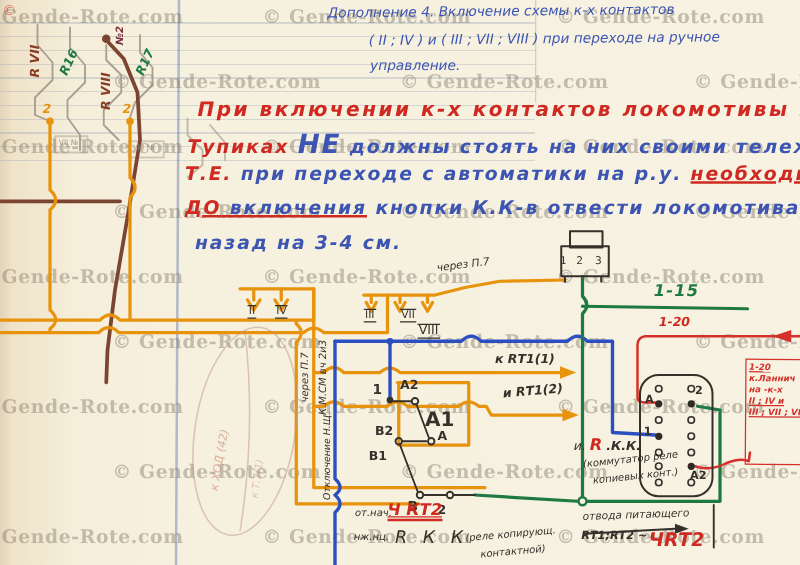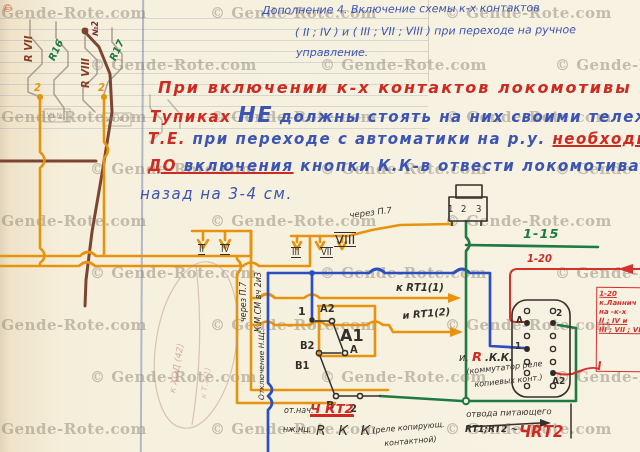--- a/index.html
+++ b/index.html
@@ -205,38 +205,38 @@
     </div>
     <div class="lbl" style="left:148px;top:132px;font-size:15px;font-weight:bold;letter-spacing:1.5px;">
       <span class="red">Т.Е.</span>
       <span class="blue">при переходе с автоматики на р.у.</span>
       <span class="red underline-red">необходимо</span>
     </div>
     <div class="lbl" style="left:148px;top:159px;font-size:15px;font-weight:bold;letter-spacing:1.5px;">
       <span class="underline-red"><span class="red">ДО</span><span class="blue"> включения</span></span>
       <span class="blue">кнопки К.К-в отвести локомотива</span>
     </div>
-    <div class="lbl blue" style="left:140px;top:187px;font-size:15px;font-weight:normal;letter-spacing:1.5px;">назад на 3-4 см.</div>
+    <div class="lbl blue" style="left:156px;top:187px;font-size:15px;font-weight:bold;letter-spacing:1.5px;">назад на 3-4 см.</div>
   </div>
 
   <span class="lbl brn v" style="left:24px;top:62px;font-size:10px;font-weight:bold;">R VII</span>
   <span class="lbl grn" style="left:47px;top:58px;font-size:10px;font-weight:bold;transform:rotate(-65deg);">R16</span>
   <span class="lbl brn v" style="left:81px;top:88px;font-size:10px;font-weight:bold;">R VIII</span>
   <span class="lbl v" style="left:92px;top:36px;font-size:8px;color:#7b2d3e;font-weight:bold;">№2</span>
   <span class="lbl grn" style="left:108px;top:58px;font-size:10px;font-weight:bold;transform:rotate(-65deg);">R17</span>
   <span class="lbl org" style="left:34px;top:83px;font-size:10px;font-weight:bold;">2</span>
   <span class="lbl org" style="left:98px;top:83px;font-size:10px;font-weight:bold;">2</span>
   <span class="lbl pen" style="left:47px;top:112px;font-size:6px;">VII №</span>
   <span class="lbl pen" style="left:106px;top:116px;font-size:6px;">VIII №</span>
 
   <span class="lbl blk roman" style="left:198px;top:244px;font-size:8.5px;">II</span>
   <span class="lbl blk roman" style="left:220px;top:244px;font-size:8.5px;">IV</span>
   <span class="lbl blk roman" style="left:291px;top:247px;font-size:8.5px;">III</span>
   <span class="lbl blk roman" style="left:320px;top:247px;font-size:8.5px;">VII</span>
-  <span class="lbl blk roman" style="left:334px;top:232px;font-size:13px;text-align:center;">VIII</span>
+  <span class="lbl blk roman" style="left:334px;top:259px;font-size:10px;text-align:center;">VIII</span>
 
   <span class="lbl blk" style="left:349px;top:211px;font-size:8.5px;transform:rotate(-7deg);">через П.7</span>
   <span class="lbl blk v" style="left:240px;top:322px;font-size:8px;">через П.7</span>
   <span class="lbl blk v" style="left:255px;top:332px;font-size:8px;">К.М.СМ вч 2и3</span>
   <span class="lbl blk v" style="left:258px;top:400px;font-size:7.5px;">Отключение Н.Щ.</span>
 
   <span class="lbl blk" style="left:396px;top:283px;font-size:10px;font-weight:600;trans
 form:rotate(-5deg);">к RТ1(1)</span>
   <span class="lbl blk" style="left:402px;top:311px;font-size:10px;font-weight:600;transform:rotate(-5deg);">и RТ1(2)</span>
 

